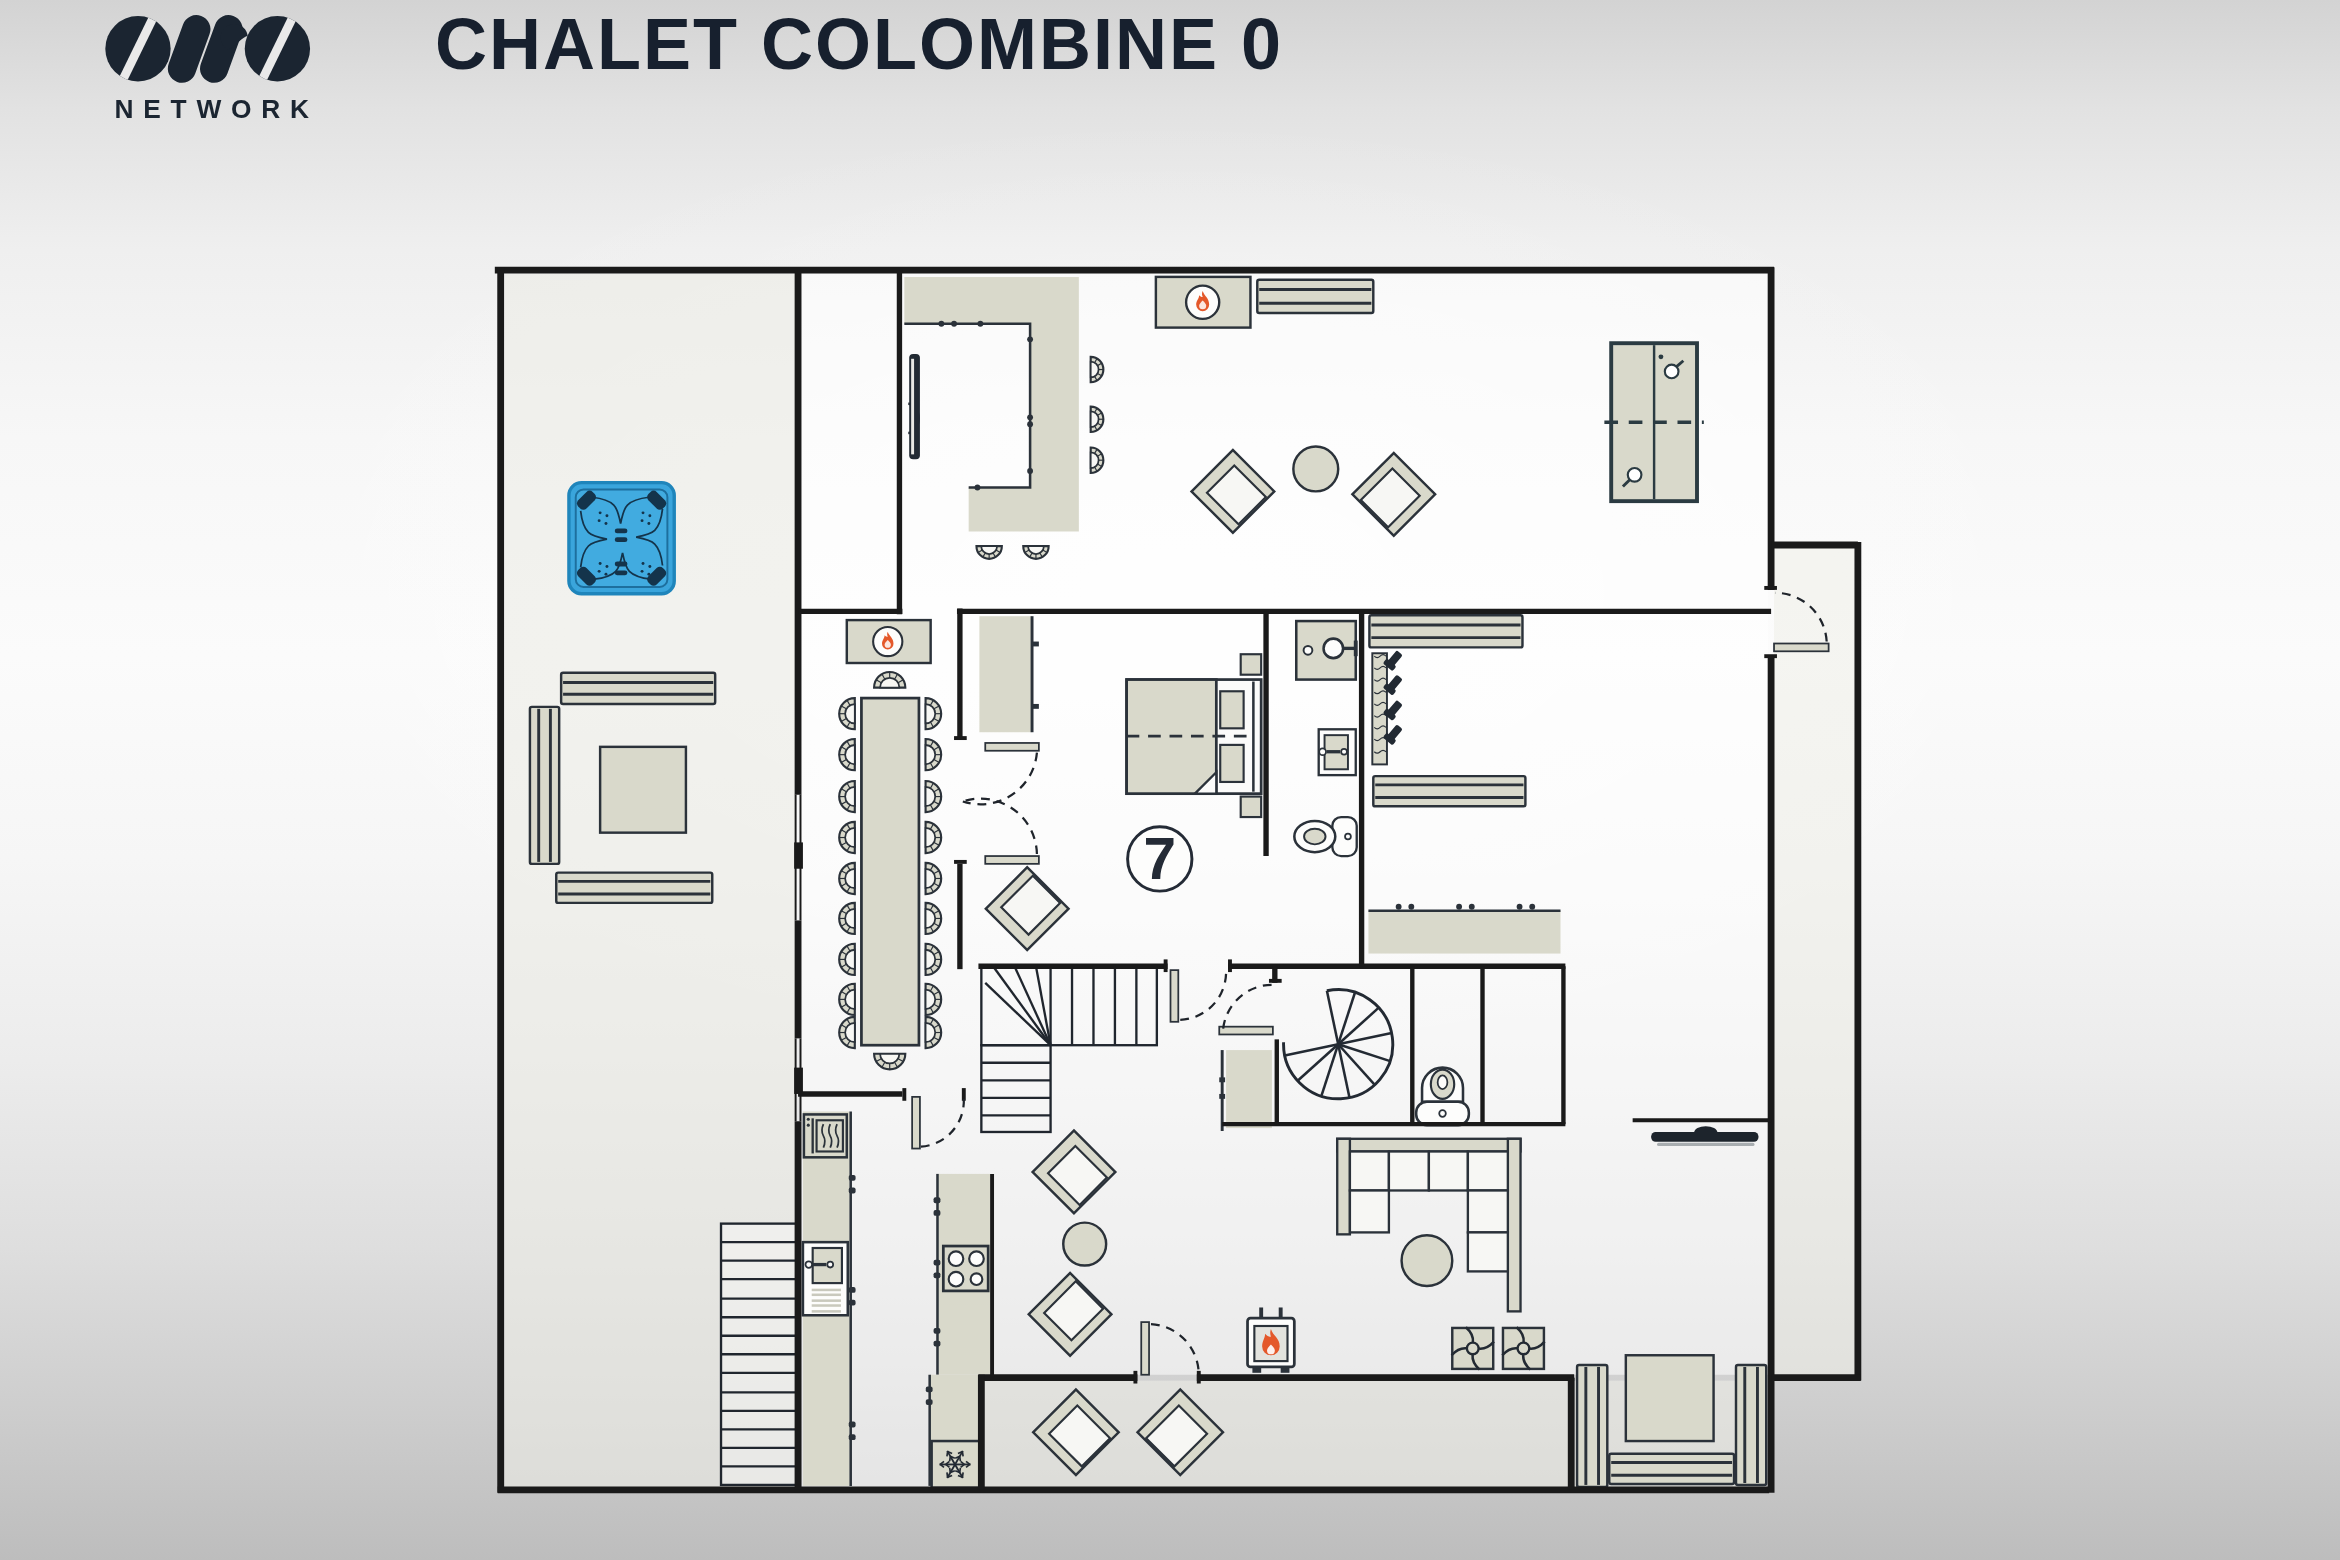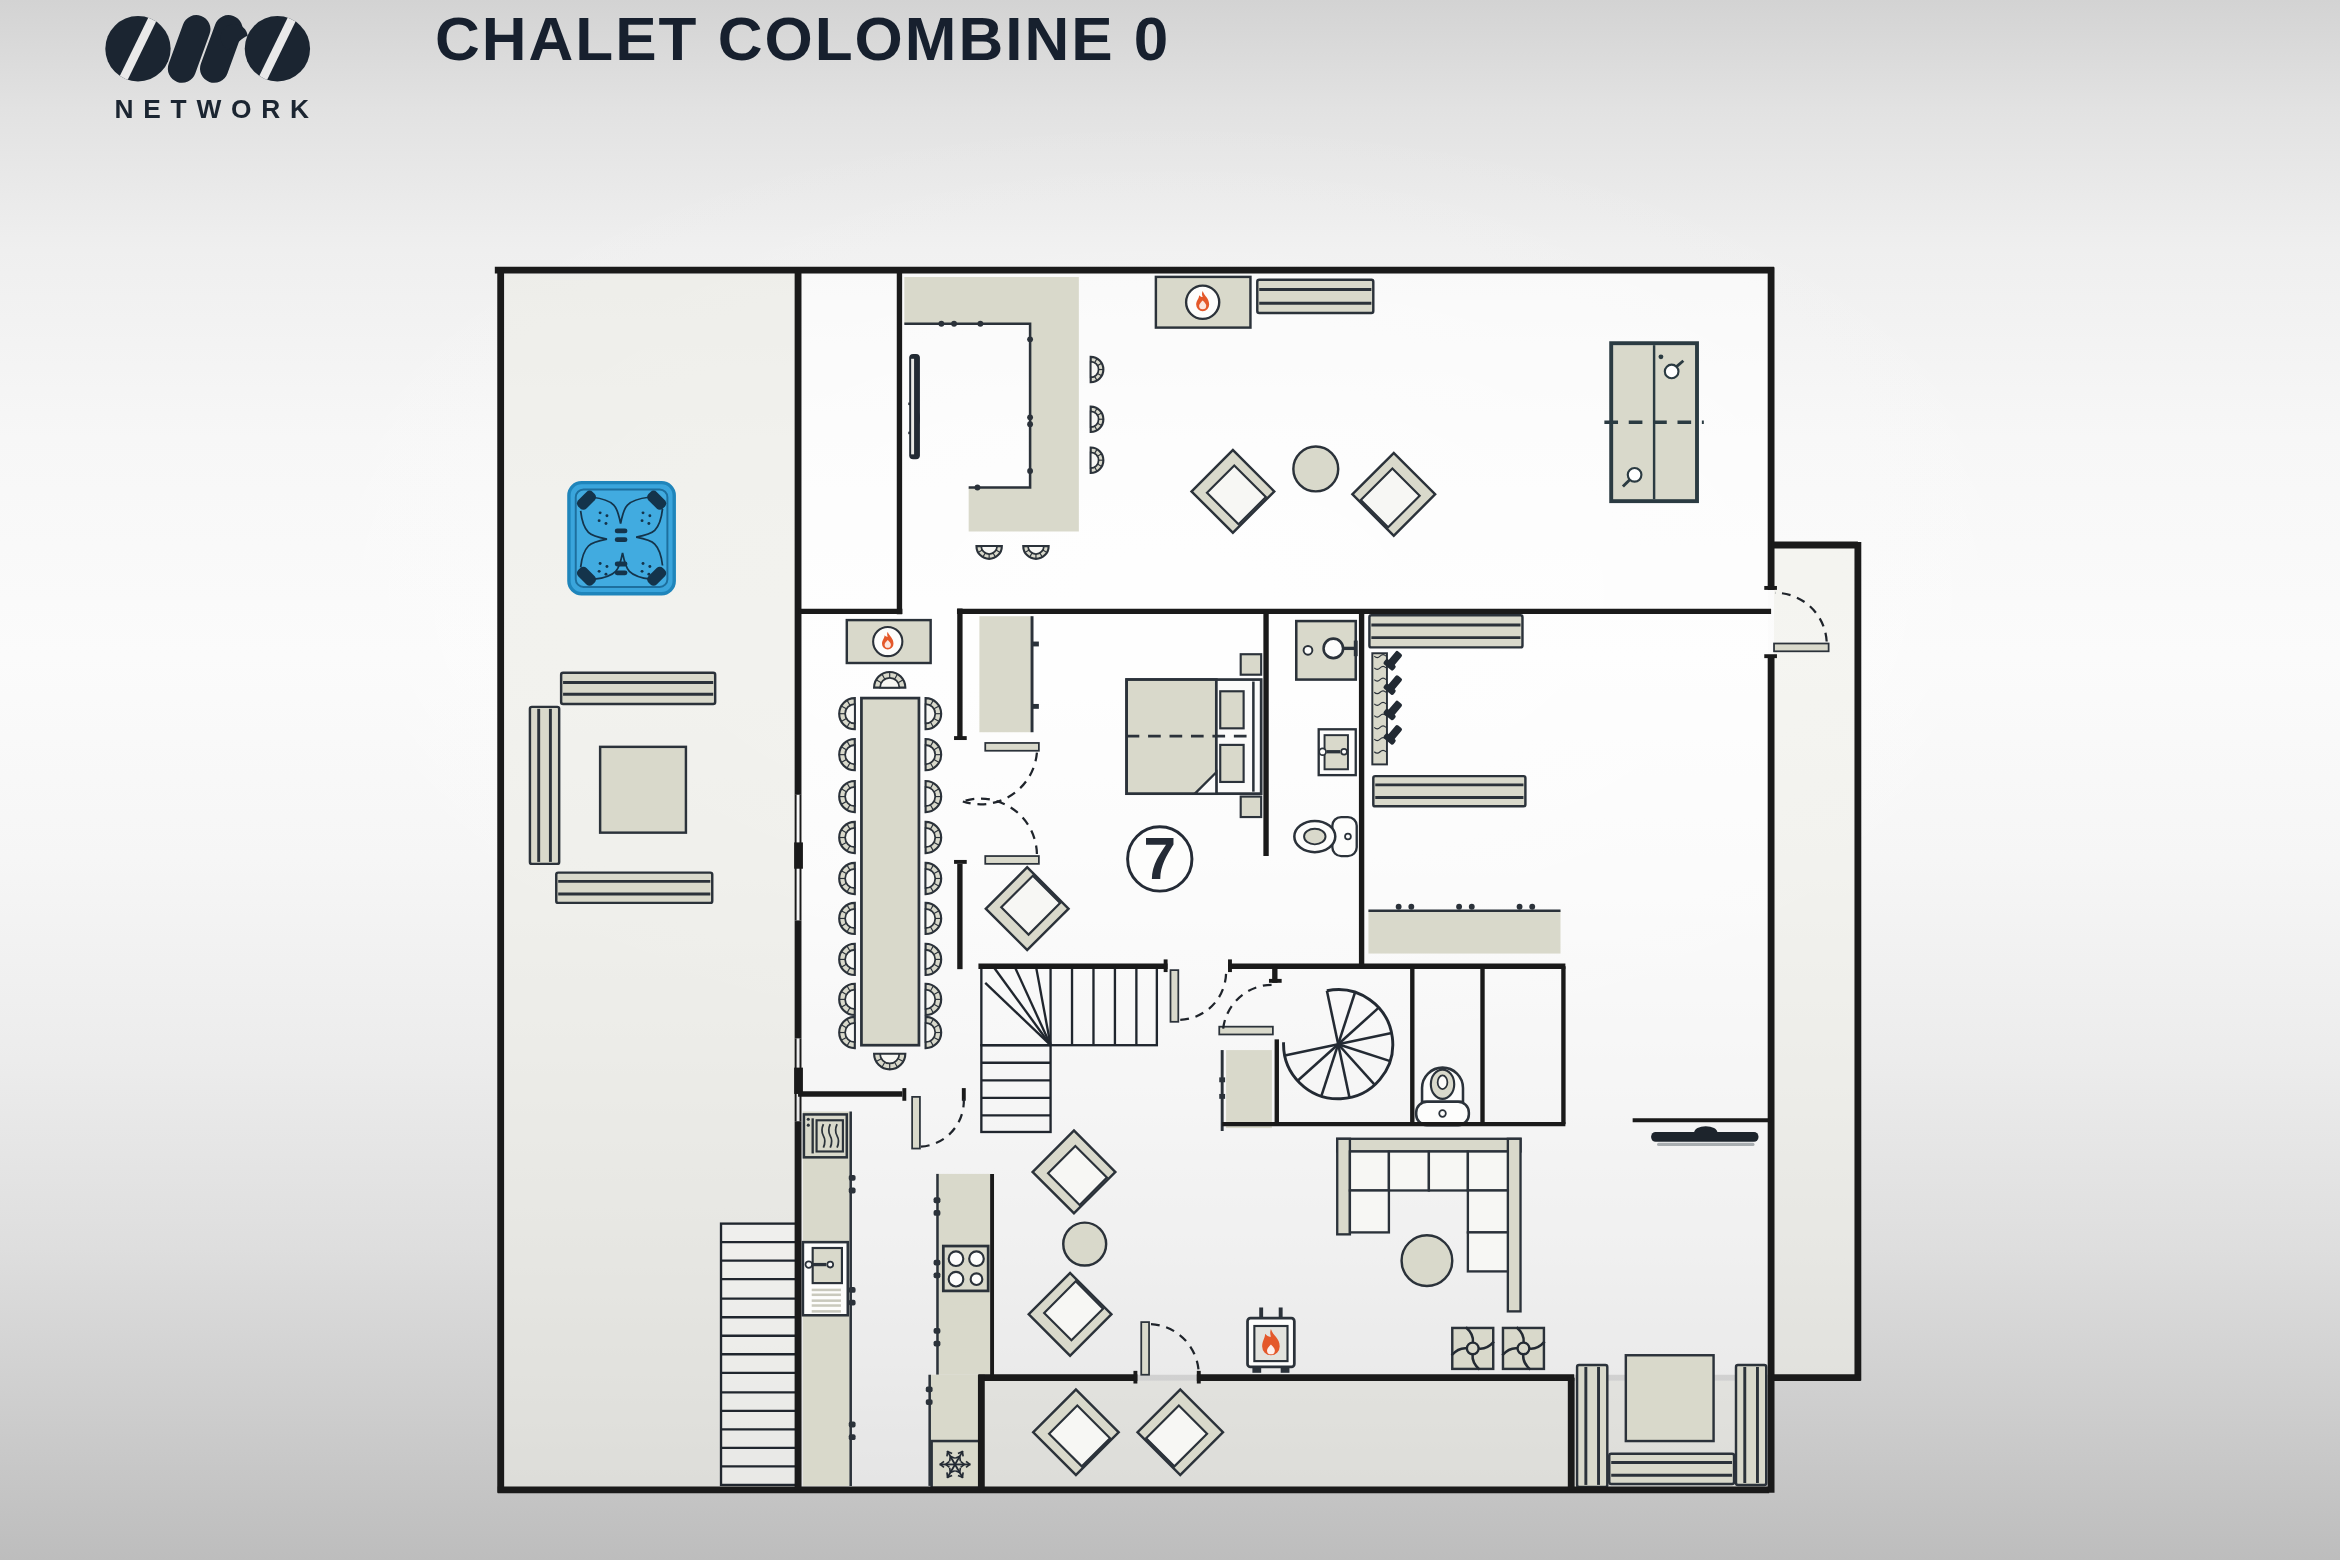--- a/index.html
+++ b/index.html
@@ -4,21 +4,21 @@
 <style>
   html,body{margin:0;padding:0;width:2341px;height:1560px;overflow:hidden;}
   body{
     font-family:"Liberation Sans",sans-serif;
     background:linear-gradient(180deg,#d3d3d3 0%,#e2e2e2 7%,#efefef 16%,#f7f7f7 28%,#fbfbfb 42%,#f6f6f6 55%,#ececec 68%,#dedede 80%,#cecece 90%,#bdbdbd 100%);
   }
   .page{position:relative;width:2341px;height:1560px;}
   .glow{position:absolute;left:0;top:0;width:2341px;height:1560px;
     background:radial-gradient(ellipse 1365px 683px at 50% 38%, rgba(255,255,255,0.55), rgba(255,255,255,0) 70%);}
   svg{position:absolute;left:0;top:0;}
-  .title{position:absolute;left:435px;top:2.9px;font-size:62px;font-weight:bold;letter-spacing:2px;color:#17202e;}
+  .title{position:absolute;left:435px;top:2.9px;font-size:72px;font-weight:bold;letter-spacing:2px;color:#17202e;}
 </style>
 </head>
 <body>
 <div class="page">
 <div class="glow"></div>
 
 <div class="title">CHALET COLOMBINE 0</div>
 <svg width="2341" height="1560" viewBox="0 0 2400 1600">
 
 <g>

